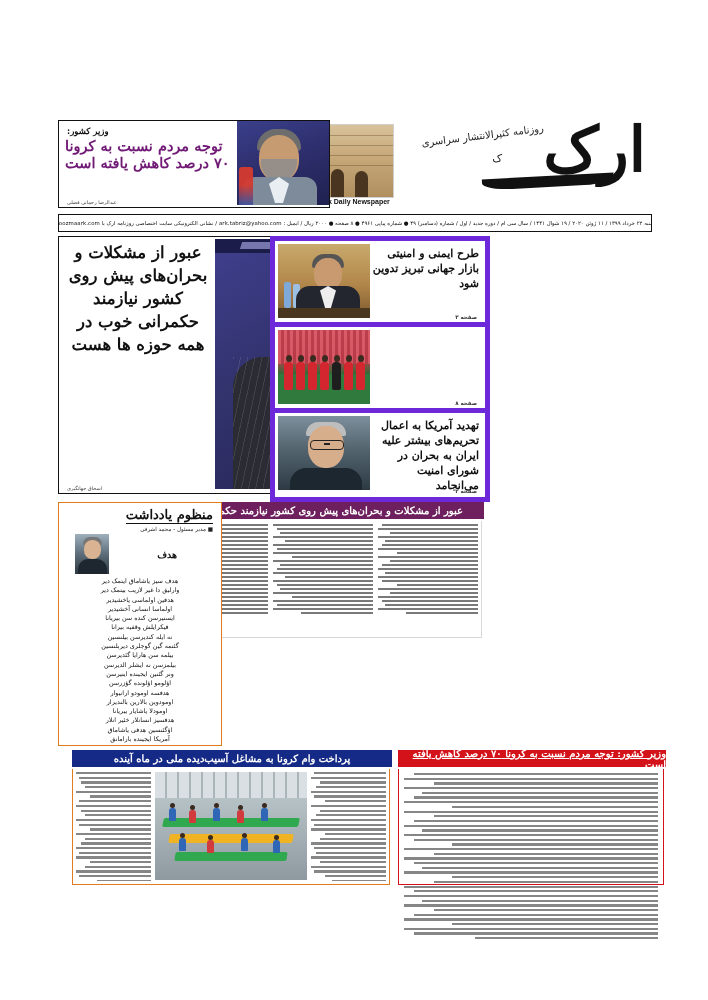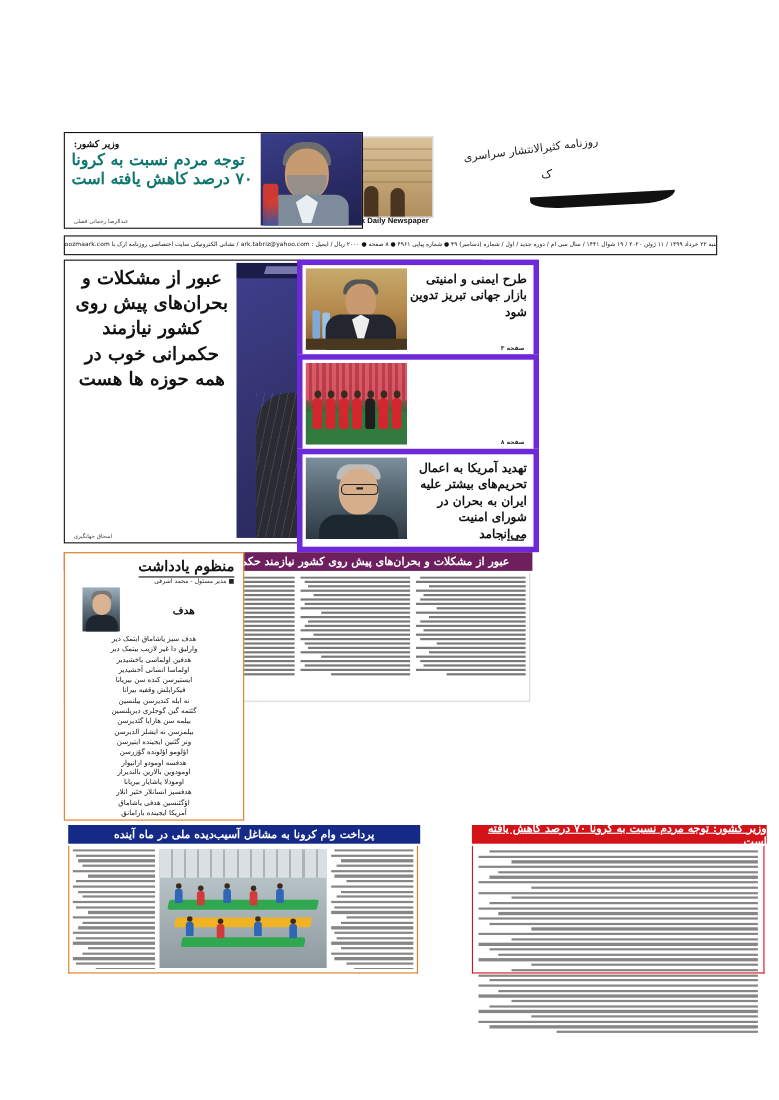--- a/index.html
+++ b/index.html
@@ -96,21 +96,21 @@
     border-radius:3px;opacity:.95;
   }
   .mh-kicker{
     position:absolute;left:8px;top:5px;width:168px;text-align:left;
     font-family:"DejaVu Serif","Liberation Serif",serif;
     font-weight:700;font-size:8.5px;color:#111;
   }
   .mh-head{
     position:absolute;left:6px;top:16px;width:172px;text-align:left;
     font-family:"DejaVu Serif","Liberation Serif",serif;
-    font-weight:700;font-size:14.5px;line-height:17px;color:#0f766e;
+    font-weight:700;font-size:14.5px;line-height:17px;color:#701a75;
   }
   .mh-credit{
     position:absolute;left:8px;bottom:2px;
     font-size:5px;color:#444;
   }
 
   
   .infobar{
     position:absolute;left:0;top:96px;width:592px;height:16px;
     border:1px solid #111;background:#fff;
@@ -252,21 +252,21 @@
     font-family:"DejaVu Serif","Liberation Serif",serif;
     font-weight:700;font-size:9.5px;color:#111;
   }
   .sn-poem{
     position:absolute;right:8px;left:8px;top:74px;text-align:center;
     font-family:"DejaVu Serif","Liberation Serif",serif;
     font-size:6.4px;line-height:9.3px;color:#111;
   }
 
   
-  .botzone{position:absolute;left:4px;top:632px;width:594px;height:140px;padding-left:41px;}
+  .botzone{position:absolute;left:14px;top:632px;width:594px;height:140px;}
   .bot-left{position:absolute;left:0;top:0;width:320px;}
   .bot-left .bar{width:320px;}
   .bl-body{
     position:absolute;left:0;top:19px;width:318px;height:116px;
     border:1px solid #e07b1e;border-top:none;background:#fff;
     box-sizing:border-box;padding:3px;display:flex;gap:4px;
   }
   .factory{
     position:relative;width:152px;height:108px;flex:none;
     background:linear-gradient(180deg,#cfd6d9 0%,#b7c2c6 24%,#8e9aa0 100%);
@@ -293,20 +293,21 @@
 </style>
 </head>
 <body>
 
 <div class="page">
  <div class="sheet">
 
   <div class="masthead">
 
     <div class="mh-logo-block">
+      <div class="mh-name">ارک</div>
       <div class="mh-name-tail"></div>
       <div class="mh-slogan">روزنامه کثیرالانتشار سراسری</div>
       <div class="mh-slogan2">ک</div>
     </div>
 
     <div class="mh-arkpic">
       <div class="brick" style="top:10px"></div>
       <div class="brick" style="top:20px"></div>
       <div class="brick" style="top:30px"></div>
       <div class="brick" style="top:40px"></div>

